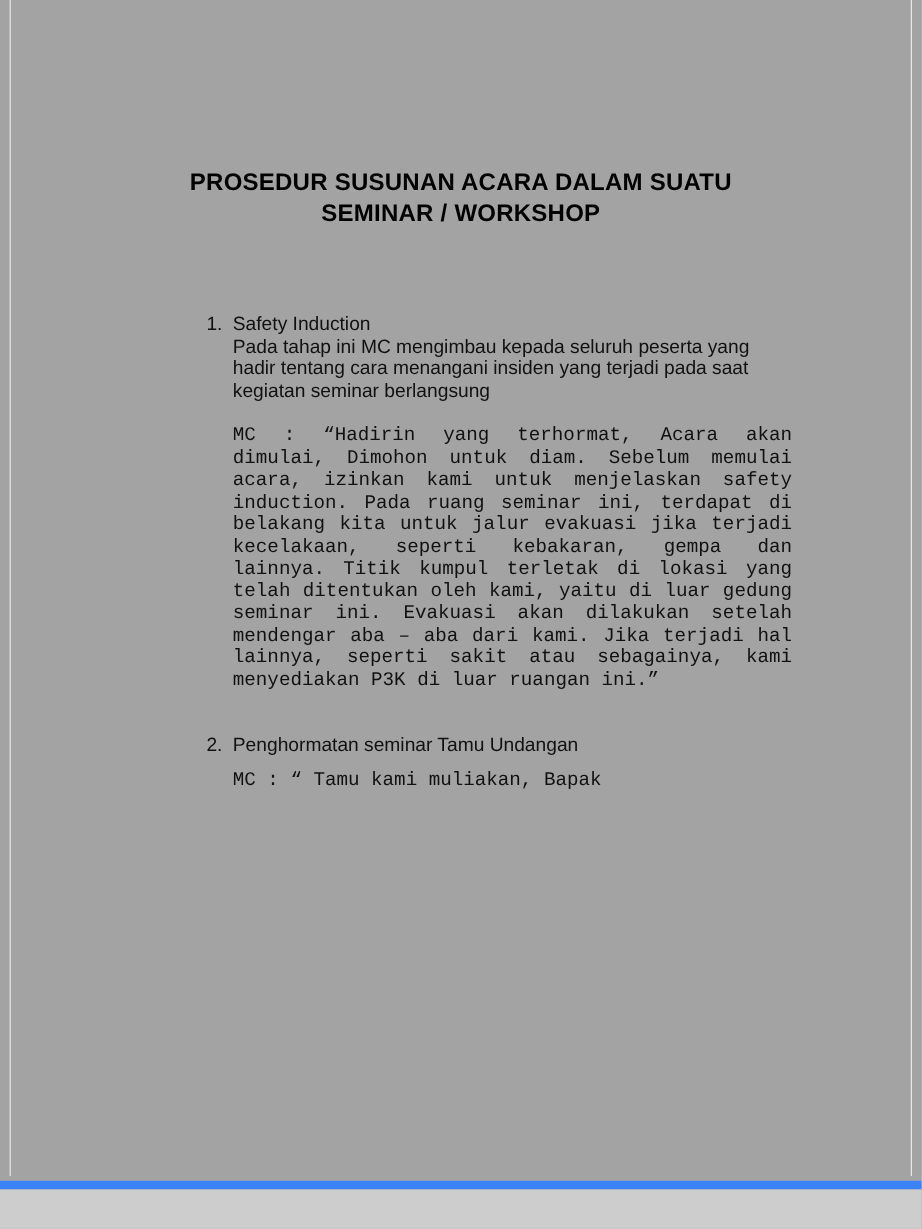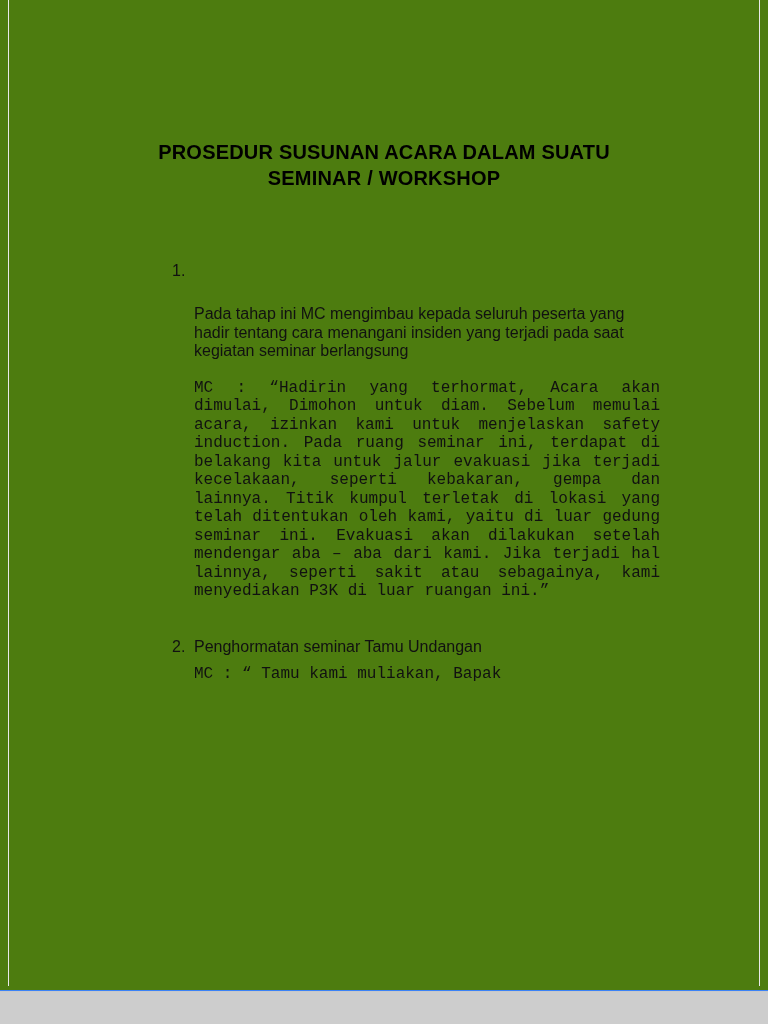--- a/index.html
+++ b/index.html
@@ -8,22 +8,22 @@
     background: #c9c9c9;
     font-family: "Liberation Sans", sans-serif;
     color: #111;
     position: relative;
   }
   .page {
     position: absolute;
     top: 0; left: 0;
     width: 768px;
     height: 991px;
-    background: #4d7c0f;
-    border-bottom: 1px solid #3b82f6;
+    background: #a3a3a3;
+    border-bottom: 7px solid #3b82f6;
   }
   .page-edge {
     position: absolute;
     top: 0; left: 8px; right: 8px; bottom: 4px;
     border-left: 1px solid #e9e9e9;
     border-right: 1px solid #e9e9e9;
     pointer-events: none;
   }
   .viewer-strip {
     position: absolute;
@@ -45,21 +45,21 @@
     left: 172px;
     top: 262px;
     width: 488px;
     font-size: 16px;
     line-height: 18.5px;
   }
   .item-row { display: flex; }
   .item-num { width: 22px; flex: 0 0 22px; }
   .item-body { flex: 1 1 auto; }
   .item-heading { display: block; }
-  .intro-paragraph { text-align: left; margin-top: 43px; }
+  .intro-paragraph { text-align: left; }
   .mc-paragraph {
     margin-left: 22px;
     text-align: justify;
     text-justify: inter-word;
     font-family: Liberation Mono, monospace;
   }
   .mc-first { margin-top: 18px; }
   .item-2 { margin-top: 37px; }
   .mc-second { margin-top: 9px; text-align: left; }
 </style>
@@ -70,20 +70,21 @@
   <div class="page-edge"></div>
 
   <h1 class="title">PROSEDUR SUSUNAN ACARA DALAM SUATU SEMINAR / WORKSHOP</h1>
 
   <div class="content">
 
     <div class="item item-1">
       <div class="item-row">
         <span class="item-num">1.</span>
         <div class="item-body">
+          <span class="item-heading">Safety Induction</span>
           <div class="intro-paragraph">Pada tahap ini MC mengimbau kepada seluruh peserta yang hadir tentang cara menangani insiden yang terjadi pada saat kegiatan seminar berlangsung</div>
         </div>
       </div>
       <div class="mc-paragraph mc-first">MC : “Hadirin yang terhormat, Acara akan dimulai, Dimohon untuk diam. Sebelum memulai acara, izinkan kami untuk menjelaskan safety induction. Pada ruang seminar ini, terdapat di belakang kita untuk jalur evakuasi jika terjadi kecelakaan, seperti kebakaran, gempa dan lainnya. Titik kumpul terletak di lokasi yang telah ditentukan oleh kami, yaitu di luar gedung seminar ini. Evakuasi akan dilakukan setelah mendengar aba – aba dari kami. Jika terjadi hal lainnya, seperti sakit atau sebagainya, kami menyediakan P3K di luar ruangan ini.”</div>
     </div>
 
     <div class="item item-2">
       <div class="item-row">
         <span class="item-num">2.</span>
         <div class="item-body">

